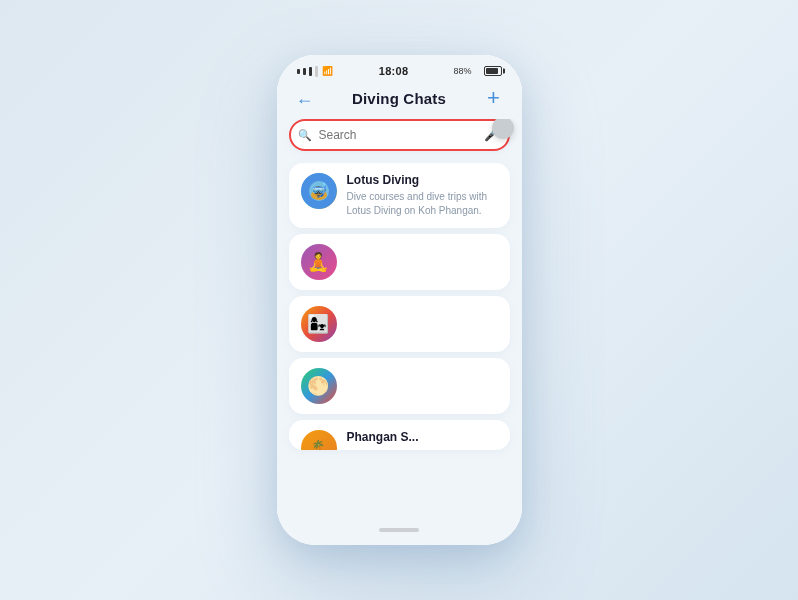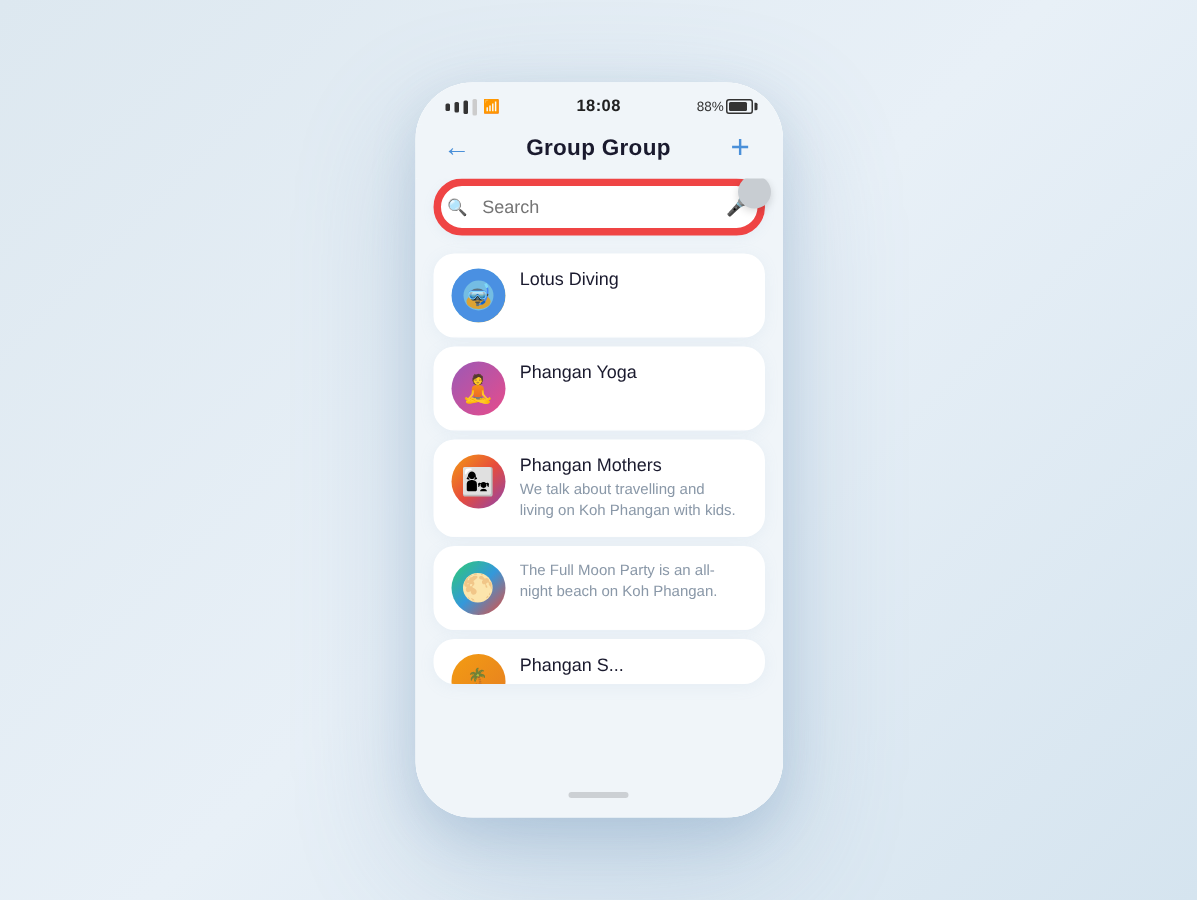--- a/index.html
+++ b/index.html
@@ -66,21 +66,21 @@
       font-size: 11px;
       font-weight: 600;
       color: #222;
       letter-spacing: 0.3px;
       text-align: center;
     }
 
     .status-right {
       display: flex;
       align-items: center;
-      gap: 1px;
+      gap: 12px;
       font-size: 9px;
       color: #333;
     }
 
     .battery-box {
       width: 18px;
       height: 10px;
       border: 1.5px solid #333;
       border-radius: 2px;
       position: relative;
@@ -157,21 +157,21 @@
     .search-container {
       position: relative;
       display: flex;
       align-items: center;
       margin-bottom: 4px;
     }
 
     .search-bar {
       width: 100%;
       background: white;
-      border: 5px solid #ef4444;
+      border: 2px solid #ef4444;
       border-radius: 20px;
       padding: 7px 36px 7px 28px;
       font-size: 12px;
       color: #aab5c0;
       box-shadow: 0 2px 8px rgba(150,180,210,0.1);
       outline: none;
     }
 
     .search-icon-wrap {
       position: absolute;
@@ -250,21 +250,21 @@
       background: linear-gradient(135deg, #f39c12, #e67e22);
     }
 
     .chat-info {
       flex: 1;
       min-width: 0;
     }
 
     .chat-name {
       font-size: 12px;
-      font-weight: 400;
+      font-weight: 700;
       color: #1a1a2e;
       margin-bottom: 3px;
     }
 
     .chat-desc {
       font-size: 10px;
       color: #8a98a8;
       line-height: 1.4;
     }
 
@@ -315,21 +315,21 @@
     <div class="status-right">
       <span>88%</span>
       <div class="battery-box">
         <div class="battery-fill"></div>
       </div>
     </div>
   </div>
 
   <div class="app-header">
     <span class="back-btn">←</span>
-    <span class="header-title">Group Group</span>
+    <span class="header-title">Diving Chats</span>
     <span class="add-btn">+</span>
   </div>
 
   <div class="content">
 
     <div class="search-container">
       <span class="search-icon-wrap">🔍</span>
       <input class="search-bar" type="text" placeholder="Search" style="">
       <span class="mic-btn">🎤</span>
       <div class="scroll-indicator"></div>
@@ -341,48 +341,43 @@
         <div class="avatar avatar-lotus">
           <svg width="36" height="36" viewBox="0 0 36 36">
             <circle cx="18" cy="18" r="18" fill="#4a90e2"></circle>
             <circle cx="18" cy="18" r="10" fill="#7ec8e3" opacity="0.8"></circle>
             <ellipse cx="18" cy="22" rx="8" ry="5" fill="#e8a020" opacity="0.9"></ellipse>
             <text x="18" y="22" text-anchor="middle" font-size="14" dy="0">🤿</text>
           </svg>
         </div>
         <div class="chat-info">
           <div class="chat-name">Lotus Diving</div>
+          <div class="chat-desc">Dive courses and dive trips with<br>Lotus Diving on Koh Phangan.</div>
         </div>
       </div>
 
       <div class="chat-card">
         <div class="avatar avatar-yoga">
           <span style="font-size:18px;">🧘</span>
         </div>
         <div class="chat-info">
-          <div class="chat-name">Phangan Yoga</div>
         </div>
       </div>
 
       <div class="chat-card">
         <div class="avatar avatar-mothers">
           <span style="font-size:18px;">👩‍👧</span>
         </div>
-        <div class="chat-info">
-          <div class="chat-name">Phangan Mothers</div>
-          <div class="chat-desc">We talk about travelling and<br>living on Koh Phangan with kids.</div>
-        </div>
       </div>
 
       <div class="chat-card">
         <div class="avatar avatar-fullmoon">
           <span style="font-size:18px;">🌕</span>
         </div>
         <div class="chat-info">
-          <div class="chat-desc">The Full Moon Party is an all-<br>night beach on Koh Phangan.</div>
         </div>
       </div>
 
       <div class="chat-card-partial">
         <div class="avatar avatar-phangan" style="width:36px;height:36px;">
           <span style="font-size:16px;">🏝️</span>
         </div>
         <div class="chat-info">
           <div class="chat-name">Phangan S...</div>
         </div>

